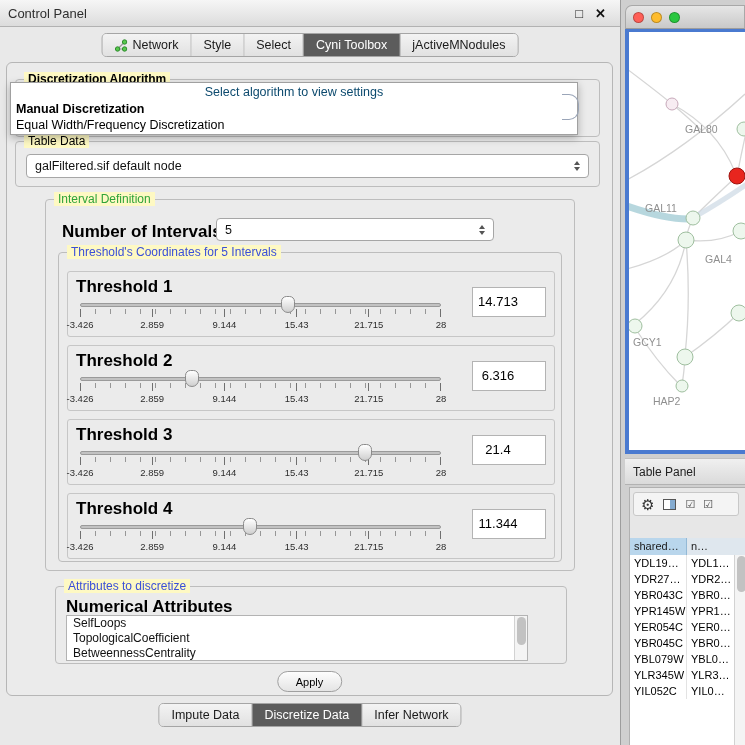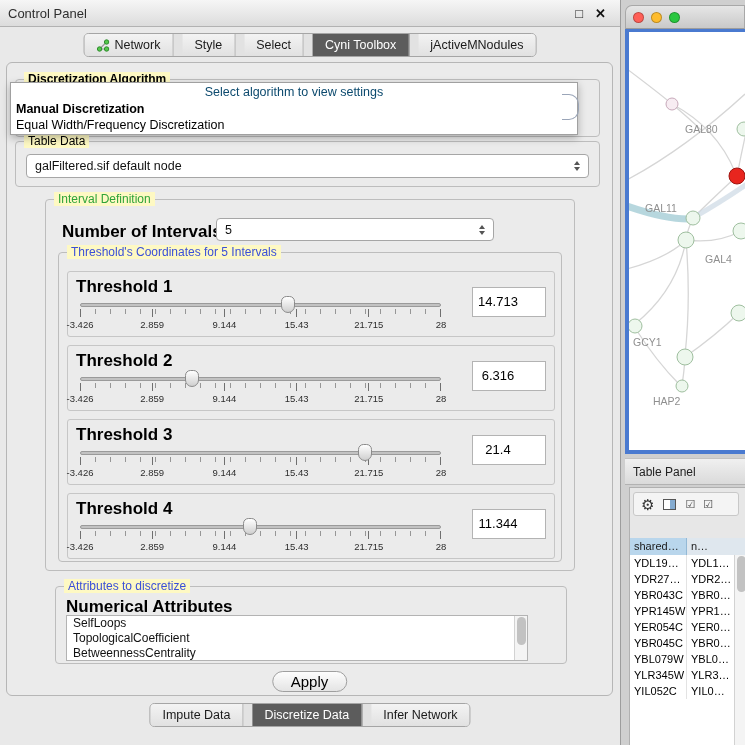--- a/index.html
+++ b/index.html
@@ -4,21 +4,21 @@
 <style>
   html,body{margin:0;padding:0;background:#d4d4d4;font-family:"Liberation Sans",sans-serif;}
   #app{position:relative;width:745px;height:745px;overflow:hidden;background:#cfcfcf;}
   
   .control-panel{position:absolute;left:0;top:0;width:620px;height:745px;background:#e9e9e9;border-right:1px solid #9c9c9c;}
   .titlebar{position:absolute;left:0;top:0;width:100%;height:27px;background:linear-gradient(#f6f6f6,#dcdcdc);border-bottom:1px solid #b2b2b2;display:flex;align-items:center;justify-content:space-between;box-sizing:border-box;padding:0 14px 0 8px;}
   .titlebar .title{font-size:13px;color:#2e2e2e;}
   .tb-icons{display:flex;gap:12px;align-items:center;}
   .float-ic{font-size:13px;color:#222;cursor:default;}
   .close-ic{font-size:13px;font-weight:bold;color:#111;cursor:default;}
-  .seg{display:flex;background:#e2e2e2;border:1px solid #a5a5a5;border-radius:5px;overflow:hidden;height:24px;box-sizing:border-box;gap:9px;}
+  .seg{display:flex;background:#e2e2e2;border:1px solid #a5a5a5;border-radius:5px;overflow:hidden;height:24px;box-sizing:border-box;}
   .seg .item{display:flex;align-items:center;gap:5px;padding:0 12px;font-size:12.5px;color:#1a1a1a;border-right:1px solid #b8b8b8;background:linear-gradient(#f3f3f3,#e1e1e1);white-space:nowrap;}
   .seg .item:last-child{border-right:none;}
   .seg .item.selected{background:#5c5c5c;color:#fff;}
   .top-tabs{position:absolute;left:50%;top:33px;transform:translateX(-50%);}
   .bottom-tabs{position:absolute;left:50%;top:703px;transform:translateX(-50%);}
   .content{position:absolute;left:6px;top:62px;width:607px;height:634px;background:#ebebeb;border:1px solid #b6b6b6;border-radius:6px;box-sizing:border-box;}
   .group{position:absolute;border:1px solid #bdbdbd;border-radius:4px;box-sizing:border-box;}
   .gtitle{position:absolute;top:-8px;left:8px;background:#fef9c3;padding:0 4px;font-size:12px;color:#000;white-space:nowrap;}
   .bold{font-weight:bold;}
   .lbl{position:absolute;font-size:17px;color:#000;white-space:nowrap;}
@@ -48,21 +48,21 @@
     background-size:362px 8px,362px 5px;background-repeat:no-repeat;}
   .thumb{position:absolute;top:-4px;width:14px;height:17px;background:linear-gradient(#ffffff,#cfcfcf);border:1px solid #8b8b8b;border-radius:7px 7px 9px 9px;box-sizing:border-box;}
   .nums{position:absolute;left:0;top:19px;width:361px;height:12px;}
   .nums span{position:absolute;transform:translateX(-50%);font-size:9.5px;color:#2d2d2d;white-space:nowrap;}
   .attr-group{left:48px;top:523px;width:512px;height:78px;}
   .na-label{left:10px;top:10px;}
   .listbox{position:absolute;left:10px;top:28px;width:462px;height:46px;background:#fff;border:1px solid #b3b3b3;box-sizing:border-box;overflow:hidden;}
   .listbox .li{height:15px;line-height:15px;padding-left:6px;font-size:12px;color:#111;}
   .vscroll{position:absolute;right:0;top:0;bottom:0;width:13px;background:#f4f4f4;border-left:1px solid #d2d2d2;box-sizing:border-box;}
   .vthumb{position:absolute;left:1.5px;top:1px;width:9px;height:28px;background:#c2c2c2;border-radius:5px;}
-  .btn.apply{position:absolute;left:50%;top:608px;transform:translateX(-50%);height:21px;padding:0 18px;background:linear-gradient(#fdfdfd,#e4e4e4);border:1px solid #9f9f9f;border-radius:11px;font-size:15px;font-family:"Liberation Sans",sans-serif;color:#000;}
+  .btn.apply{position:absolute;left:50%;top:608px;transform:translateX(-50%);height:21px;padding:0 18px;background:linear-gradient(#fdfdfd,#e4e4e4);border:1px solid #9f9f9f;border-radius:11px;font-size:11px;font-family:"Liberation Sans",sans-serif;color:#000;}
   
   .popup{position:absolute;left:10px;top:82px;width:568px;height:53px;background:#fff;border:1px solid #a0a0a0;box-shadow:0 3px 8px rgba(0,0,0,.28);z-index:60;box-sizing:border-box;}
   .popup .ph{height:17px;line-height:17px;text-align:center;color:#0c4a6e;font-size:12.5px;margin-top:1px;}
   .popup .opt{height:16px;line-height:16px;padding-left:5px;font-size:12.5px;color:#000;}
   .combo-arc{position:absolute;left:562px;top:94px;width:17px;height:26px;border:1.5px solid #9aa5b8;border-left:none;border-radius:0 10px 10px 0;z-index:61;box-sizing:border-box;}
   
   .net-window{position:absolute;left:625px;top:5px;width:120px;height:449px;}
   .net-titlebar{position:absolute;left:0;top:0;width:100%;height:24px;background:linear-gradient(#e6e6e6,#c9c9c9);border:1px solid #a8a8a8;border-bottom:1px solid #9c9c9c;border-radius:7px 0 0 0;display:flex;align-items:center;padding-left:7px;gap:7px;box-sizing:border-box;}
   .tl{width:11px;height:11px;border-radius:50%;border:1px solid rgba(0,0,0,.25);box-sizing:border-box;}
   .net-frame{position:absolute;left:0;top:24px;width:120px;height:425px;background:#4a7ad0;padding:3px 0 19px 4px;box-sizing:border-box;}

